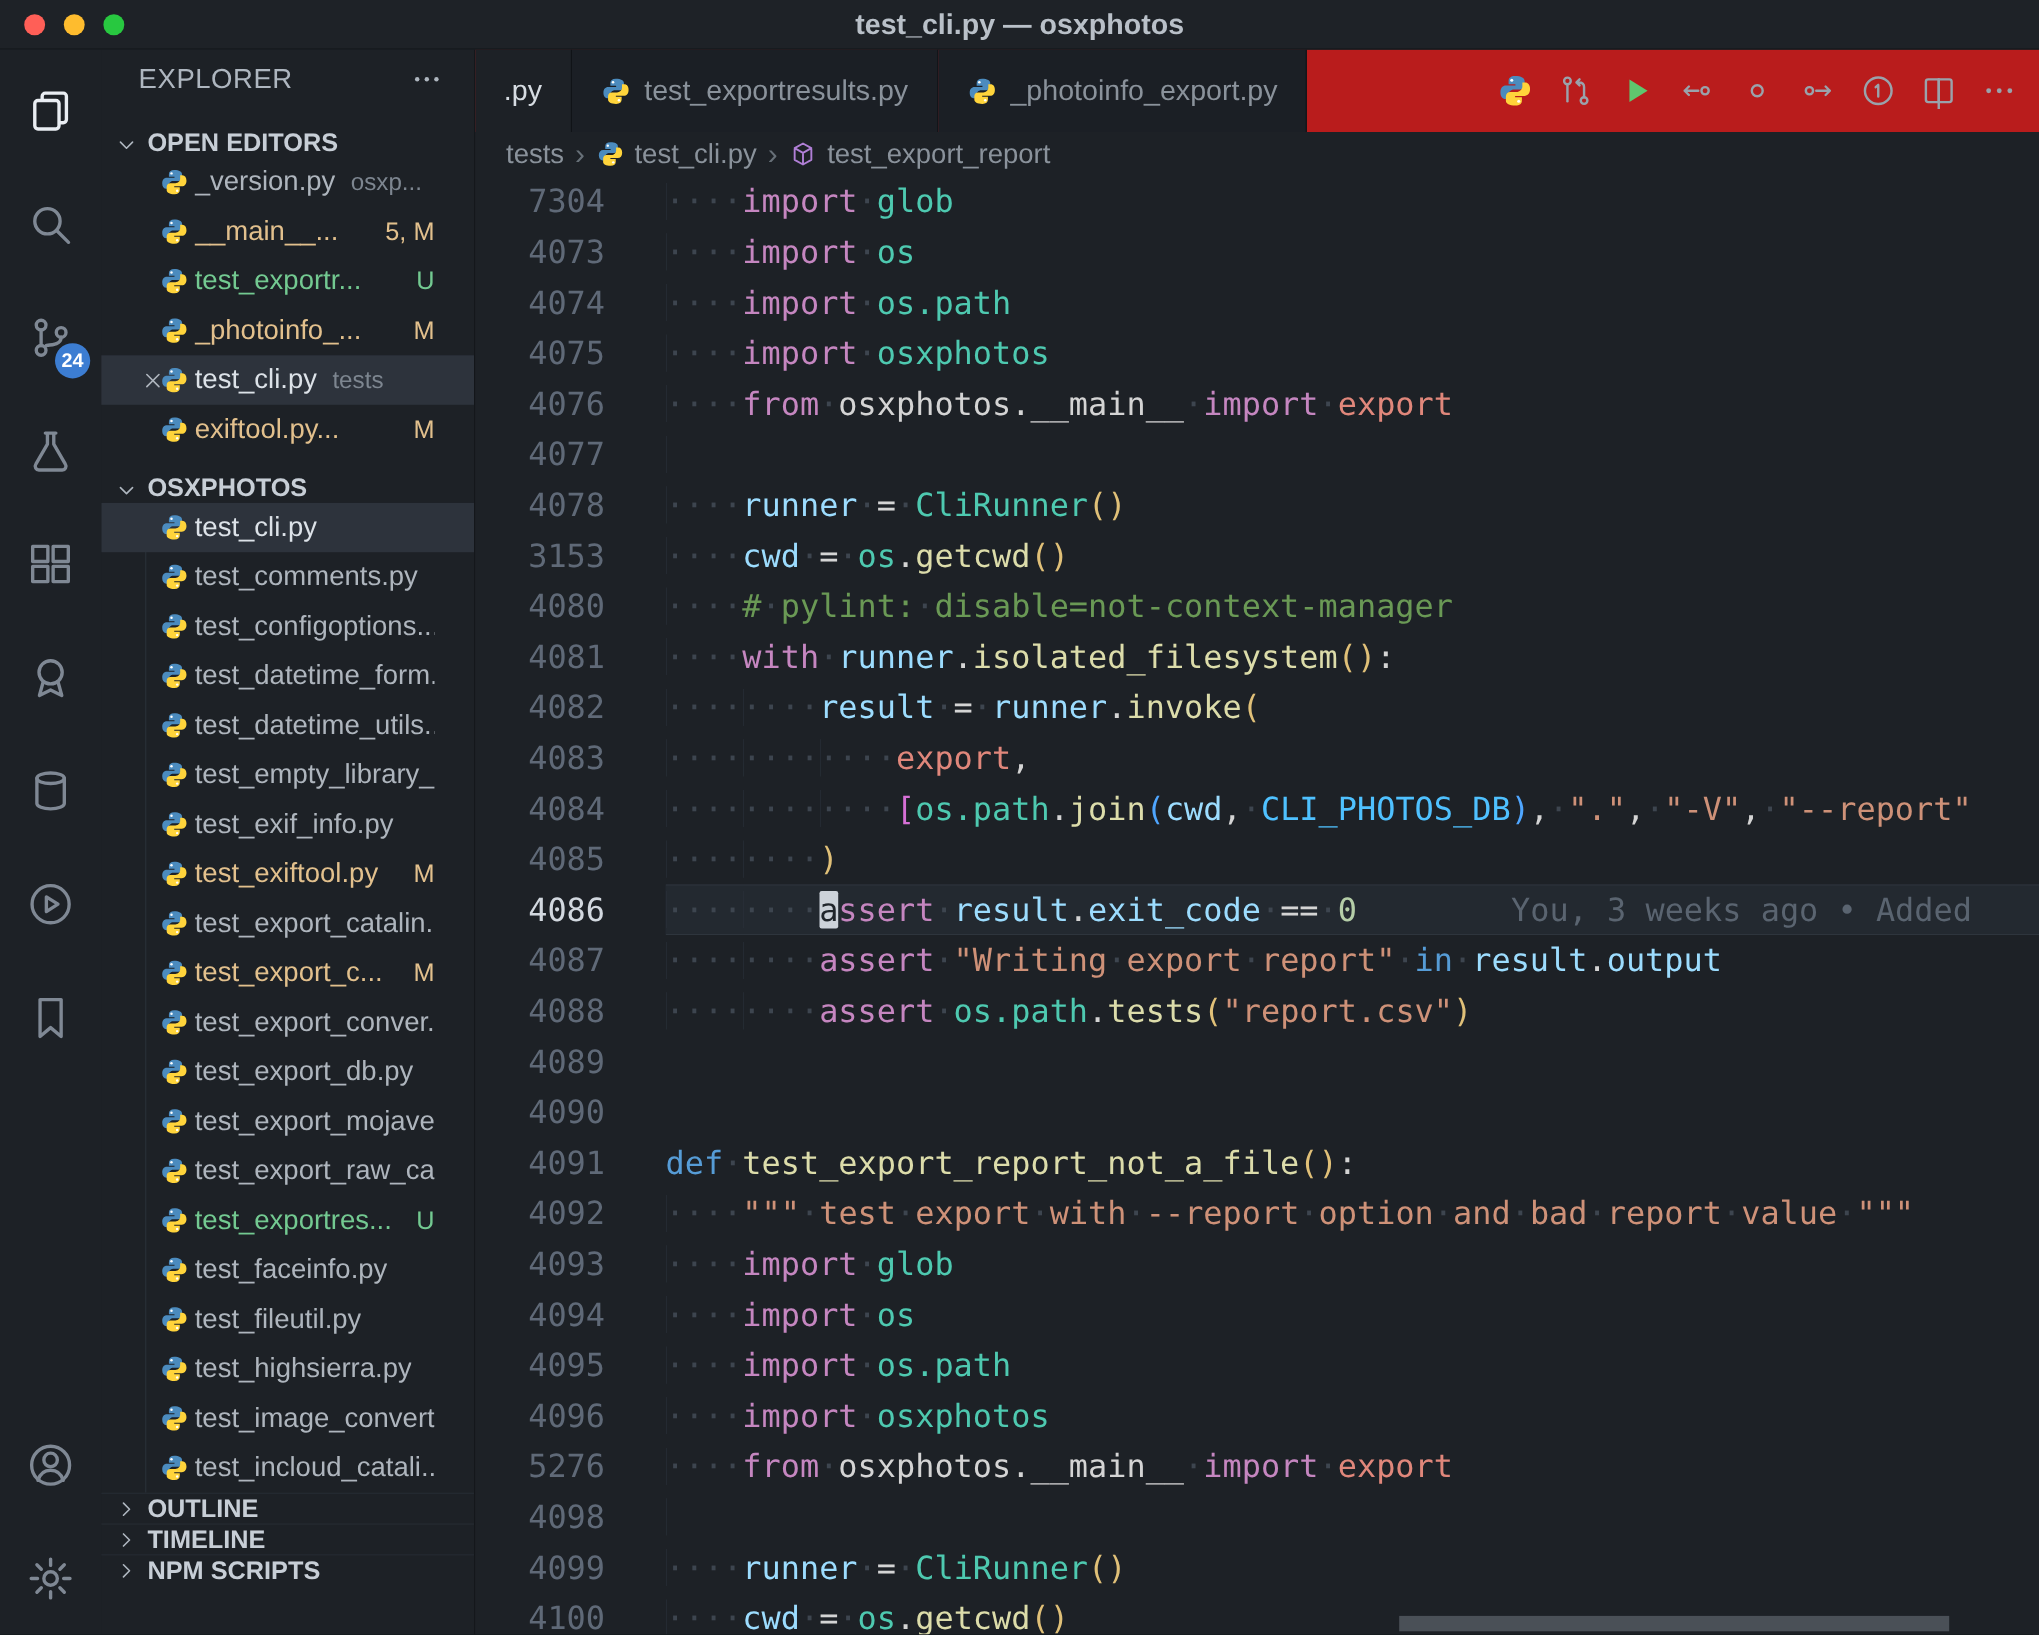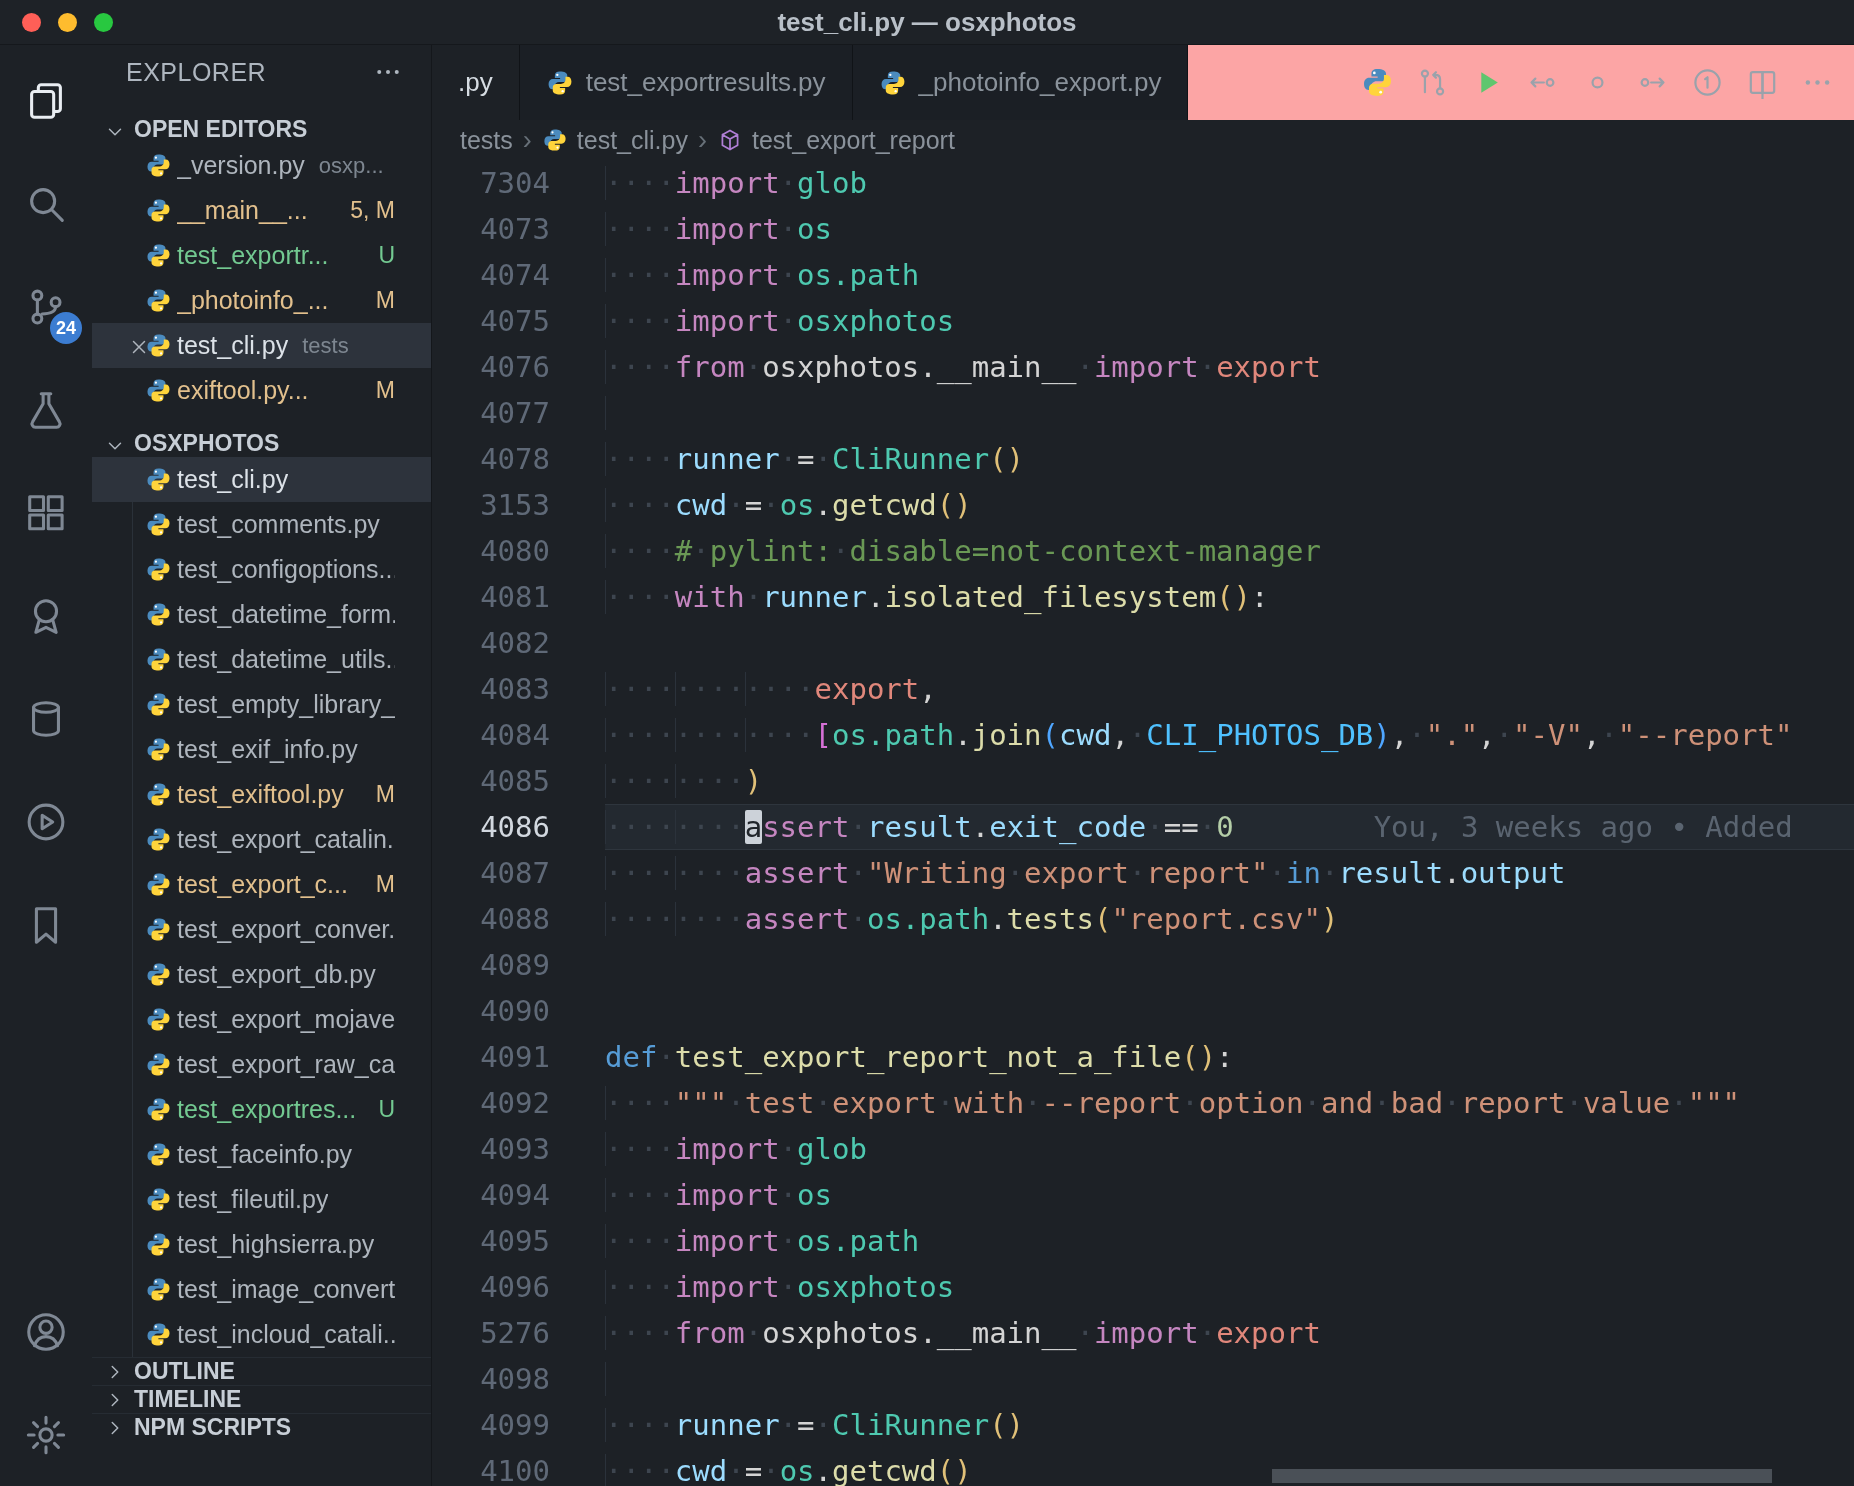--- a/index.html
+++ b/index.html
@@ -60,21 +60,21 @@
   .flabel { overflow:hidden; text-overflow:clip; }
   .fdesc { margin-left:14px; font-size:22px; color:#7d8690; }
   .fbadge { margin-left:auto; font-size:23px; }
   .modified { color:var(--modified,#e2c08d) !important; }
   .untracked { color:var(--untracked,#73c991) !important; }
   .filelist { position:relative; display:flex; flex-direction:column; overflow:hidden; }
   .filelist::before { content:''; position:absolute; left:40px; top:0; bottom:0; width:1px; background:#2a3139; }
 
   
   .editor { flex:1; display:flex; flex-direction:column; min-width:0; background:#1d2126; }
-  .tabbar { flex:0 0 75px; background:#fca5a5; display:flex; align-items:stretch; }
+  .tabbar { flex:0 0 75px; background:#b91c1c; display:flex; align-items:stretch; }
   .tabs { display:flex; align-items:stretch; }
   .tab { display:flex; align-items:center; gap:12px; padding:0 26px; font-size:26px;
          color:#8a929b; background:#1b1f25; border-right:1px solid #101317; cursor:pointer; white-space:nowrap; }
   .tab .fico { width:28px; height:28px; }
   .tab .fico svg { width:100%; height:100%; }
   .tab.active { background:#1d2126; color:#d6dce2; }
   .ea { margin-left:auto; display:flex; align-items:center; gap:9px; padding-right:14px; }
   .ea-btn { width:46px; height:46px; display:flex; align-items:center; justify-content:center;
             color:#9aa2ab; border-radius:6px; cursor:pointer; }
   .ea-btn svg { width:33px; height:33px; }
@@ -616,21 +616,21 @@
             <div class="cl"><span class="gut">7304</span><span class="lc"><span class="ich ws">····</span><span class="c-kw">import<span class="ws">·</span></span><span class="c-mod">glob</span></span></div>
             <div class="cl"><span class="gut">4073</span><span class="lc"><span class="ich ws">····</span><span class="c-kw">import<span class="ws">·</span></span><span class="c-mod">os</span></span></div>
             <div class="cl"><span class="gut">4074</span><span class="lc"><span class="ich ws">····</span><span class="c-kw">import<span class="ws">·</span></span><span class="c-mod">os.path</span></span></div>
             <div class="cl"><span class="gut">4075</span><span class="lc"><span class="ich ws">····</span><span class="c-kw">import<span class="ws">·</span></span><span class="c-mod">osxphotos</span></span></div>
             <div class="cl"><span class="gut">4076</span><span class="lc"><span class="ich ws">····</span><span class="c-kw">from<span class="ws">·</span></span><span class="c-plain">osxphotos.__main__<span class="ws">·</span></span><span class="c-kw">import<span class="ws">·</span></span><span class="c-imp">export</span></span></div>
             <div class="cl"><span class="gut">4077</span><span class="lc"><span class="ich">    </span></span></div>
             <div class="cl"><span class="gut">4078</span><span class="lc"><span class="ich ws">····</span><span class="c-var">runner</span><span class="c-plain"><span class="ws">·</span>=<span class="ws">·</span></span><span class="c-cls">CliRunner</span><span class="c-b1">()</span></span></div>
             <div class="cl"><span class="gut">3153</span><span class="lc"><span class="ich ws">····</span><span class="c-var">cwd</span><span class="c-plain"><span class="ws">·</span>=<span class="ws">·</span></span><span class="c-mod">os</span><span class="c-plain">.</span><span class="c-fn">getcwd</span><span class="c-b1">()</span></span></div>
             <div class="cl"><span class="gut">4080</span><span class="lc"><span class="ich ws">····</span><span class="c-com">#<span class="ws">·</span>pylint:<span class="ws">·</span>disable=not-context-manager</span></span></div>
             <div class="cl"><span class="gut">4081</span><span class="lc"><span class="ich ws">····</span><span class="c-kw">with<span class="ws">·</span></span><span class="c-var">runner</span><span class="c-plain">.</span><span class="c-fn">isolated_filesystem</span><span class="c-b1">()</span><span class="c-plain">:</span></span></div>
-            <div class="cl"><span class="gut">4082</span></div>
+            <div class="cl"><span class="gut">4082</span><span class="lc"><span class="ich ws">····</span><span class="ich ws">····</span><span class="c-var">result</span><span class="c-plain"><span class="ws">·</span>=<span class="ws">·</span></span><span class="c-var">runner</span><span class="c-plain">.</span><span class="c-fn">invoke</span><span class="c-b1">(</span></span></div>
             <div class="cl"><span class="gut">4083</span><span class="lc"><span class="ich ws">····</span><span class="ich ws">····</span><span class="ich ws">····</span><span class="c-imp">export</span><span class="c-plain">,</span></span></div>
             <div class="cl"><span class="gut">4084</span><span class="lc"><span class="ich ws">····</span><span class="ich ws">····</span><span class="ich ws">····</span><span class="c-b2">[</span><span class="c-mod">os.path</span><span class="c-plain">.</span><span class="c-fn">join</span><span class="c-b3">(</span><span class="c-var">cwd</span><span class="c-plain">,<span class="ws">·</span></span><span class="c-const">CLI_PHOTOS_DB</span><span class="c-b3">)</span><span class="c-plain">,<span class="ws">·</span></span><span class="c-str">"."</span><span class="c-plain">,<span class="ws">·</span></span><span class="c-str">"-V"</span><span class="c-plain">,<span class="ws">·</span></span><span class="c-str">"--report"</span></span></div>
             <div class="cl"><span class="gut">4085</span><span class="lc"><span class="ich ws">····</span><span class="ich ws">····</span><span class="c-b1">)</span></span></div>
             <div class="cl cur"><span class="gut">4086</span><span class="lc"><span class="ich ws">····</span><span class="ich ws">····</span><span class="c-cursor">a</span><span class="c-kw">ssert<span class="ws">·</span></span><span class="c-var">result</span><span class="c-plain">.</span><span class="c-var">exit_code</span><span class="c-plain"><span class="ws">·</span>==<span class="ws">·</span></span><span class="c-num">0</span><span class="blame">You, 3 weeks ago • Added</span></span></div>
             <div class="cl"><span class="gut">4087</span><span class="lc"><span class="ich ws">····</span><span class="ich ws">····</span><span class="c-kw">assert<span class="ws">·</span></span><span class="c-str">"Writing<span class="ws">·</span>export<span class="ws">·</span>report"</span><span class="c-plain"><span class="ws">·</span></span><span class="c-kwb">in</span><span class="c-plain"><span class="ws">·</span></span><span class="c-var">result</span><span class="c-plain">.</span><span class="c-var">output</span></span></div>
             <div class="cl"><span class="gut">4088</span><span class="lc"><span class="ich ws">····</span><span class="ich ws">····</span><span class="c-kw">assert<span class="ws">·</span></span><span class="c-mod">os.path</span><span class="c-plain">.</span><span class="c-fn">tests</span><span class="c-b1">(</span><span class="c-str">"report.csv"</span><span class="c-b1">)</span></span></div>
             <div class="cl"><span class="gut">4089</span><span class="lc"></span></div>
             <div class="cl"><span class="gut">4090</span><span class="lc"></span></div>
             <div class="cl"><span class="gut">4091</span><span class="lc"><span class="c-kwb">def<span class="ws">·</span></span><span class="c-fn">test_export_report_not_a_file</span><span class="c-b1">()</span><span class="c-plain">:</span></span></div>
             <div class="cl"><span class="gut">4092</span><span class="lc"><span class="ich ws">····</span><span class="c-str">"""<span class="ws">·</span>test<span class="ws">·</span>export<span class="ws">·</span>with<span class="ws">·</span>--report<span class="ws">·</span>option<span class="ws">·</span>and<span class="ws">·</span>bad<span class="ws">·</span>report<span class="ws">·</span>value<span class="ws">·</span>"""</span></span></div>

